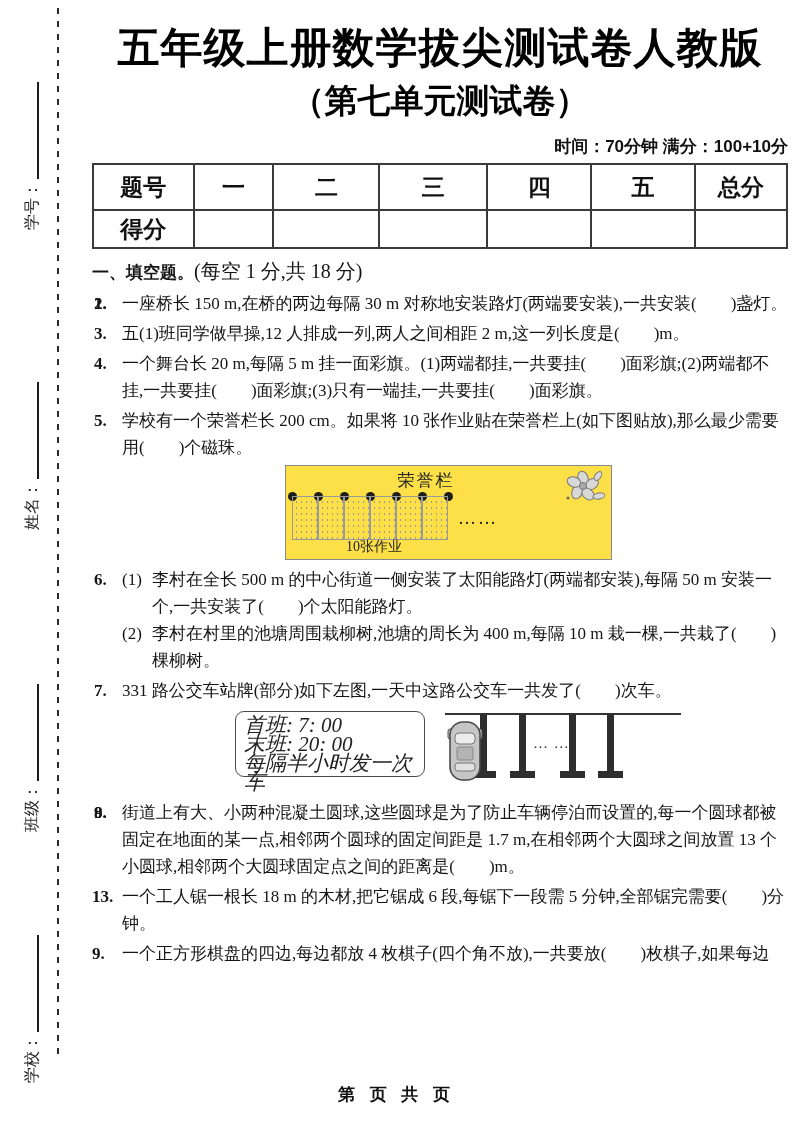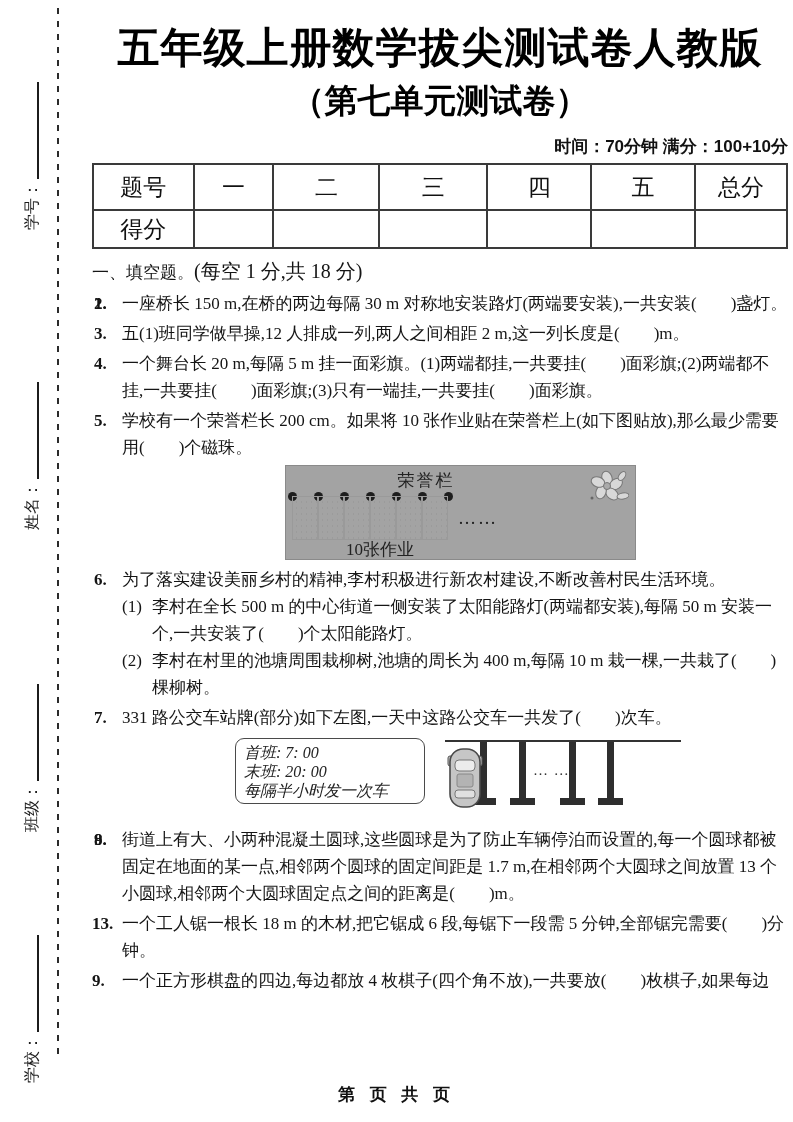--- a/index.html
+++ b/index.html
@@ -23,58 +23,58 @@
   .title{margin:0;text-align:center;font-family:"Liberation Sans","DejaVu Sans",sans-serif;
     font-weight:bold;font-size:42px;line-height:1.25;letter-spacing:1px;color:#000;}
   .subtitle{margin:6px 0 0;text-align:center;font-family:"Liberation Sans","DejaVu Sans",sans-serif;
     font-weight:bold;font-size:33px;line-height:1.2;color:#000;}
   .info-line{margin-top:15px;text-align:right;font-family:"Liberation Sans","DejaVu Sans",sans-serif;
     font-weight:bold;font-size:17px;color:#111;}
 
   
   table.score{width:100%;border-collapse:collapse;margin-top:5px;table-layout:fixed;}
   table.score td{border:2px solid #3a3a3a;text-align:center;vertical-align:middle;
-    font-size:23px;font-weight:normal;color:#111;}
+    font-size:23px;font-weight:bold;color:#111;}
   table.score tr.r1 td{height:42px;}
   table.score tr.r2 td{height:34px;margin-left:40px;}
   .c0{width:14.5%}.c1{width:11.4%}.c2{width:15.3%}.c3{width:15.6%}.c4{width:15%}.c5{width:15%}.c6{width:13.2%}
 
   
   .section-header{margin:9px 0 5px;font-size:17px;}
-  .section-header .sec-title{font-family:"Liberation Sans","DejaVu Sans",sans-serif;font-weight:normal;}
+  .section-header .sec-title{font-family:"Liberation Sans","DejaVu Sans",sans-serif;font-weight:bold;}
   .section-header .sec-note{font-size:20px;}
   .q{position:relative;padding-left:30px;font-size:17px;line-height:27px;margin-bottom:3px;}
   .qno{position:absolute;left:2px;top:0;font-weight:bold;}
   .qno.wide{left:0;}
   .sub{position:relative;padding-left:30px;}
   .subno{position:absolute;left:0;top:0;}
 
   
   .honor-fig{position:relative;width:325px;height:93px;margin:4px 0 6px 193px;
-    border:1.5px solid #8a8a8a;background:#a3a3a3;padding-left:24px;}
+    border:1.5px solid #8a8a8a;background:#fde047;}
   .honor-title{position:absolute;left:0;top:3px;width:280px;text-align:center;
     font-size:17px;letter-spacing:2px;color:#222;}
   .sheets{position:absolute;left:6px;top:30px;display:flex;}
   .sheet{width:26px;height:44px;border:1px solid #9a9a9a;box-sizing:border-box;
     background-image:radial-gradient(circle,#9b9b9b 0.8px,transparent 0.9px);
     background-size:5px 6px;background-position:1px 2px;}
   .magnets{position:absolute;left:6px;top:26px;width:158px;height:9px;}
   .magnet{position:absolute;top:0;width:9px;height:9px;border-radius:50%;background:#1e1e1e;}
   .magnet:nth-child(1){left:-4px}.magnet:nth-child(2){left:22px}.magnet:nth-child(3){left:48px}
   .magnet:nth-child(4){left:74px}.magnet:nth-child(5){left:100px}.magnet:nth-child(6){left:126px}
   .magnet:nth-child(7){left:152px}
   .honor-ellipsis{position:absolute;left:172px;top:42px;font-size:18px;letter-spacing:2px;color:#222;}
-  .honor-caption{position:absolute;left:60px;top:72px;font-size:17px;color:#222;}
+  .honor-caption{position:absolute;left:60px;top:72px;font-size:14px;color:#222;}
   .flower{position:absolute;right:6px;top:2px;}
 
   
   .bus-row{position:relative;height:88px;margin:2px 0 4px;}
   .bus-sign{position:absolute;left:143px;top:4px;width:172px;height:56px;
     border:1.5px solid #4a4a4a;border-radius:9px;padding:4px 8px;
-    font-size:16px;line-height:19px;font-style:italic;color:#222;}
+    font-size:21px;line-height:19px;font-style:italic;color:#222;}
   .parking{position:absolute;left:353px;top:0;width:240px;height:86px;}
   .road-line{position:absolute;left:0;top:6px;width:236px;height:0;border-top:2px solid #333;}
   .post{position:absolute;top:8px;width:7px;height:56px;background:#2e2e2e;}
   .post::after{content:"";position:absolute;bottom:-7px;left:-9px;width:25px;height:7px;background:#2e2e2e;}
   .post.p1{left:35px}.post.p2{left:74px}.post.p3{left:124px}.post.p4{left:162px}
   .park-ellipsis{position:absolute;left:88px;top:28px;font-size:15px;letter-spacing:1px;color:#333;}
   .car{position:absolute;left:2px;top:12px;}
 
   
   .page-footer{position:absolute;left:0;right:0;bottom:16px;text-align:center;
@@ -189,21 +189,20 @@
             <ellipse cx="35" cy="8" rx="3" ry="5" transform="rotate(35 35 8)"></ellipse>
             <ellipse cx="36" cy="28" rx="3" ry="6" transform="rotate(80 36 28)"></ellipse>
           </g>
           <circle cx="5" cy="30" r="1.5" fill="#666"></circle>
         </svg>
       </span>
     </div>
 
     <div class="q">
       <span class="qno">6.</span>
-      <span>为了落实建设美丽乡村的精神,李村积极进行新农村建设,不断改善村民生活环境。</span>
       <div class="sub">
         <span class="subno">(1)</span>
         <span>李村在全长 500 m 的中心街道一侧安装了太阳能路灯(两端都安装),每隔 50 m 安装一个,一共安装了(　　)个太阳能路灯。</span>
       </div>
       <div class="sub">
         <span class="subno">(2)</span>
         <span>李村在村里的池塘周围栽柳树,池塘的周长为 400 m,每隔 10 m 栽一棵,一共栽了(　　)棵柳树。</span>
       </div>
     </div>
 

